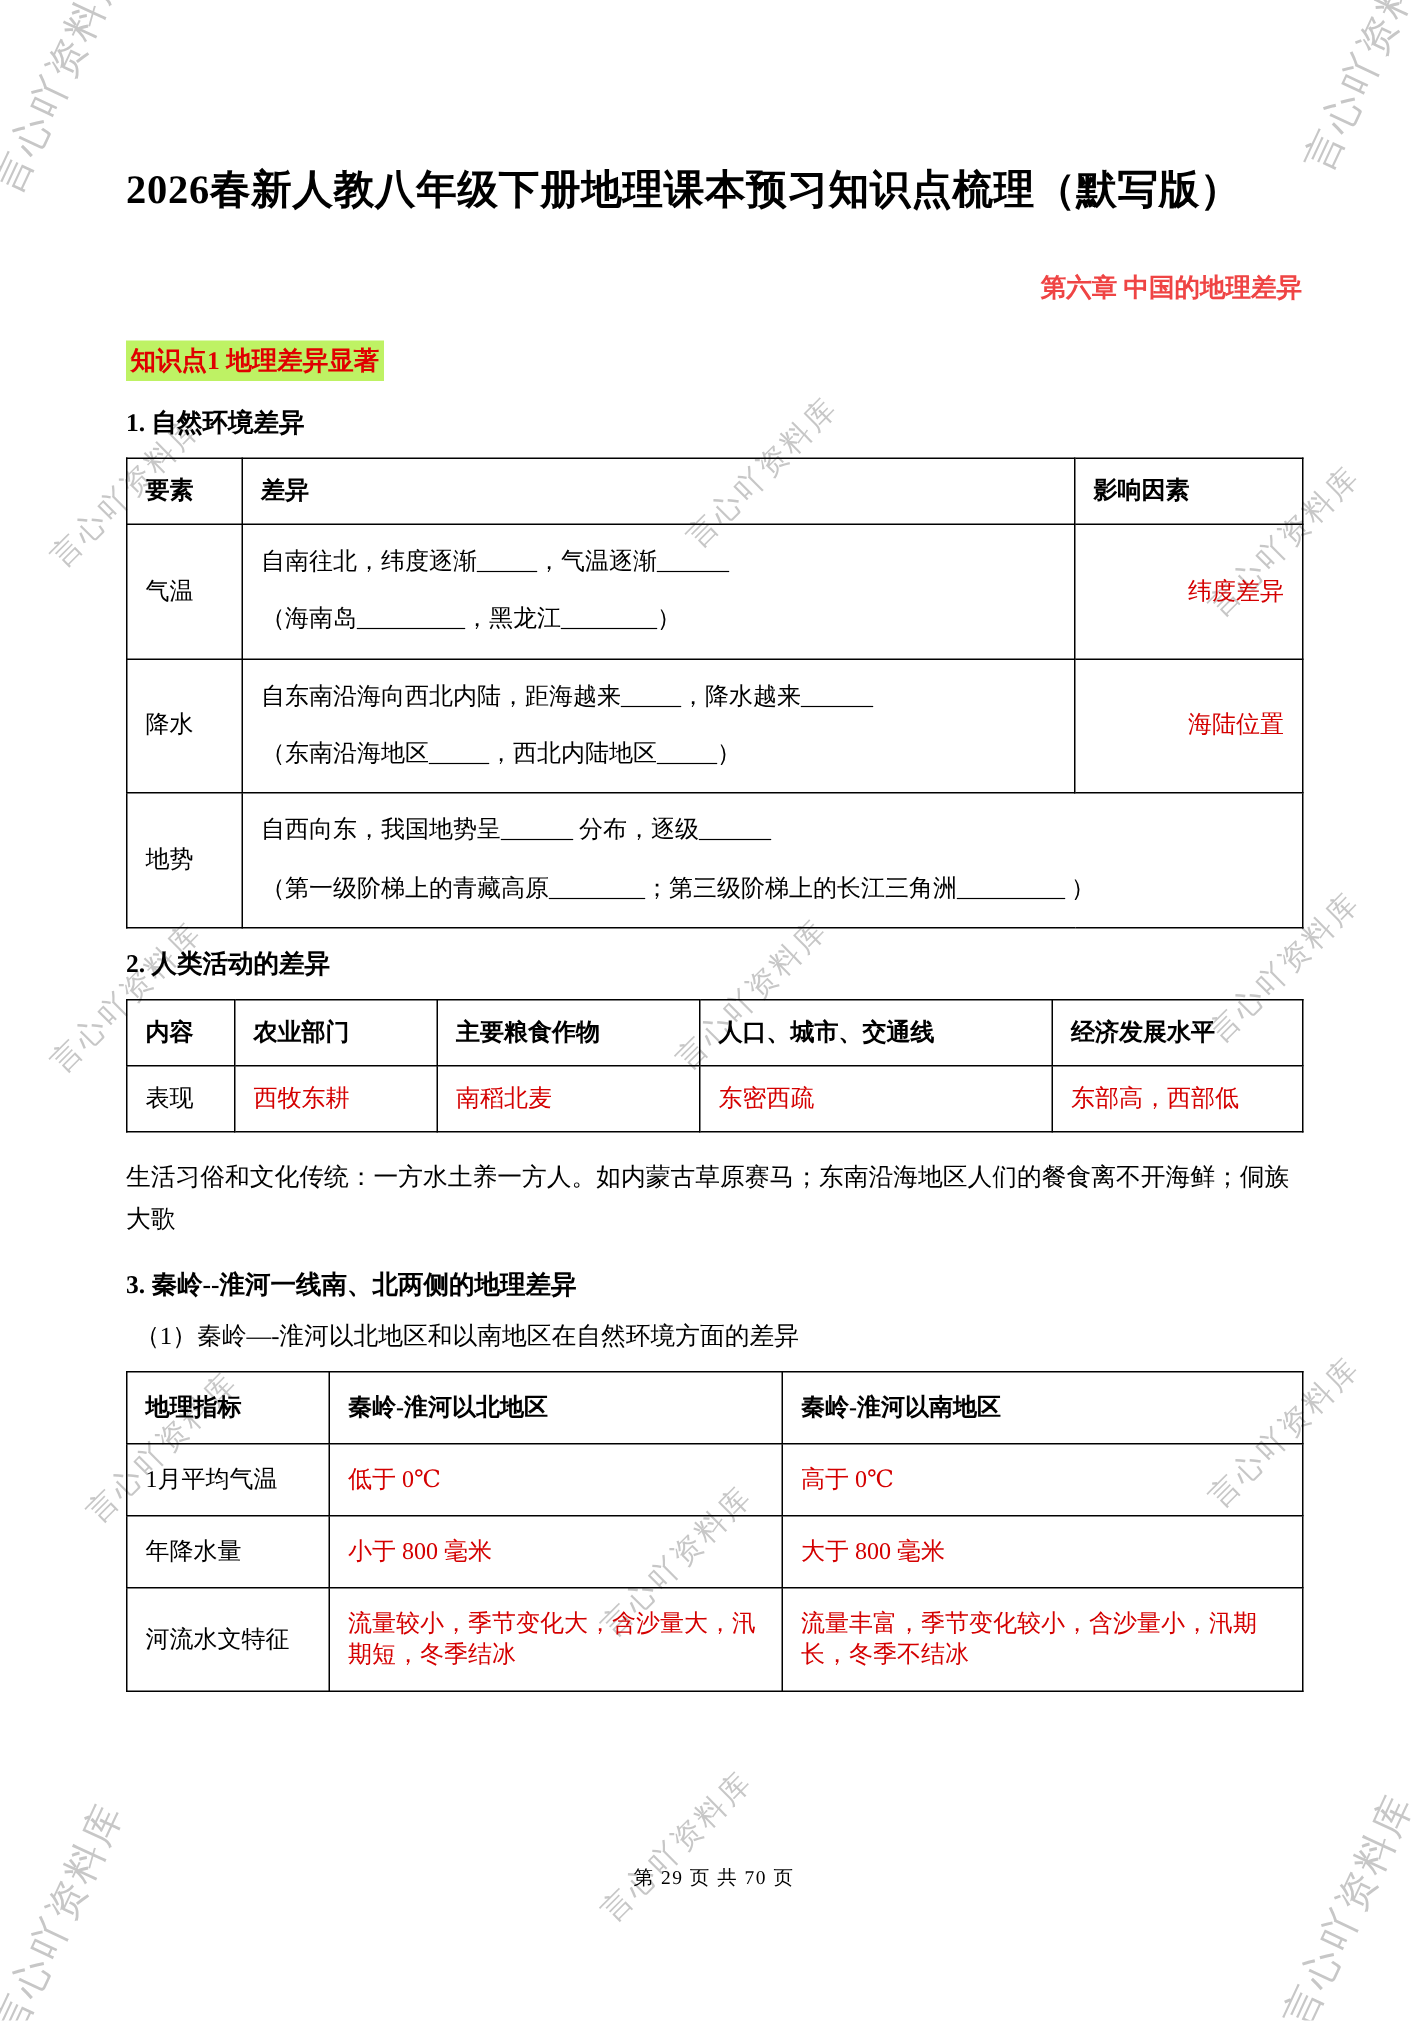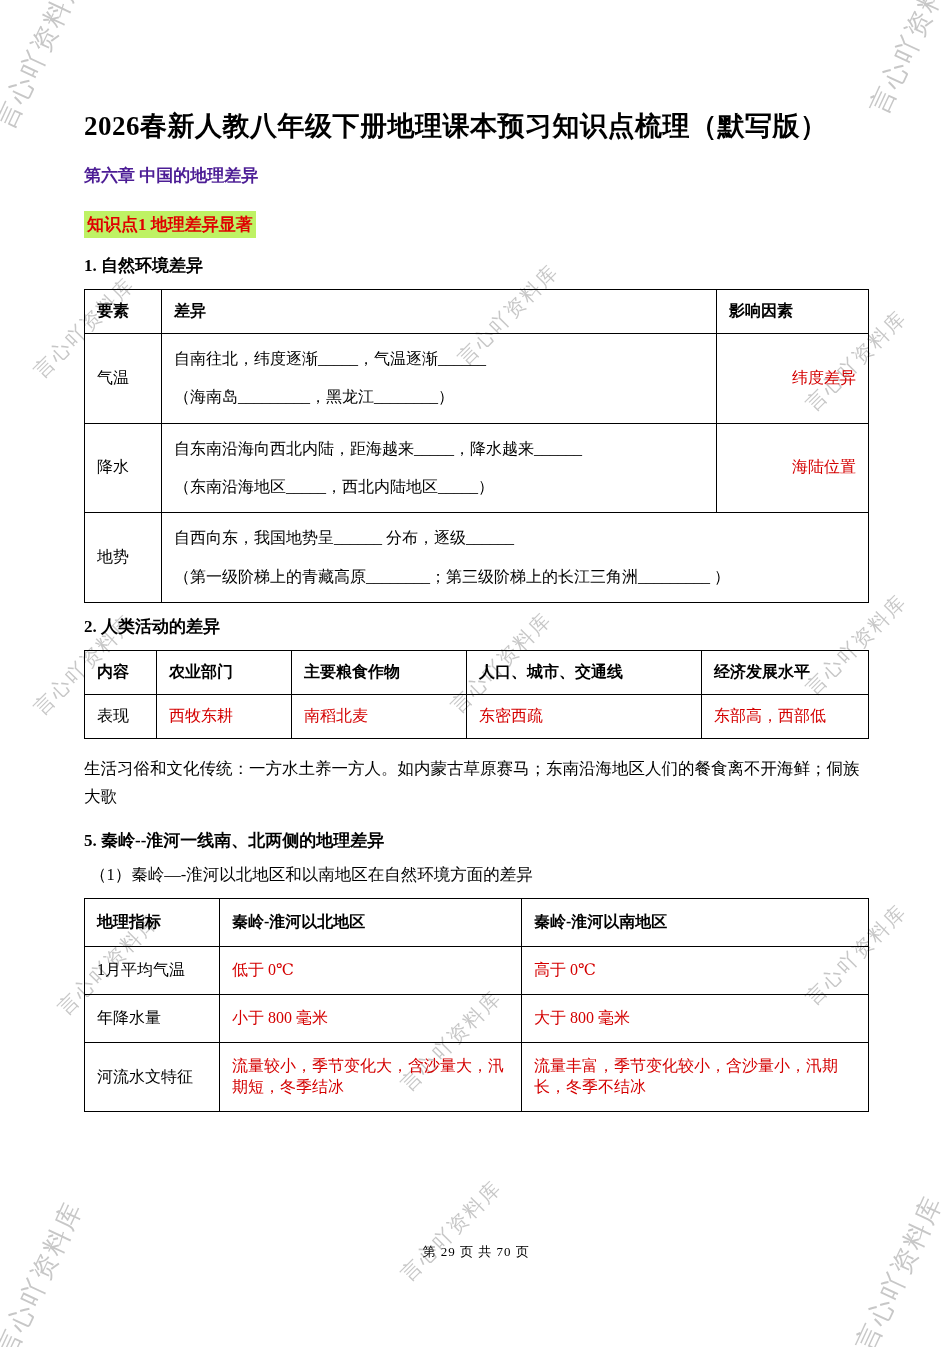--- a/index.html
+++ b/index.html
@@ -15,25 +15,25 @@
 
   .doc-title {
     padding-top:110px;
     text-align:left;
     font-size:27px;
     font-weight:bold;
     letter-spacing:0.5px;
     line-height:1.25;
   }
   .chapter {
-    margin-top:20px;
-    text-align:left;
+    margin-top:36px;
+    text-align:right;
     font-size:17px;
     font-weight:bold;
-    color:#4c1d95;
+    color:#ef4444;
   }
   .kp-wrap { margin-top:24px; }
   .kp {
     display:inline-block;
     background:#bef264;
     color:#e00000;
     font-weight:bold;
     font-size:17px;
     padding:2px 3px;
   }
@@ -185,21 +185,21 @@
       <td class="red">西牧东耕</td>
       <td class="red">南稻北麦</td>
       <td class="red">东密西疏</td>
       <td class="red">东部高，西部低</td>
     </tr>
   </tbody>
     </table>
 
   <div class="note">生活习俗和文化传统：一方水土养一方人。如内蒙古草原赛马；东南沿海地区人们的餐食离不开海鲜；侗族大歌</div>
 
-  <div class="sec" style="margin-top:18px;">5. 秦岭--淮河一线南、北两侧的地理差异</div>
+  <div class="sec" style="margin-top:18px;">3. 秦岭--淮河一线南、北两侧的地理差异</div>
 
   <div class="sub">（1）秦岭—-淮河以北地区和以南地区在自然环境方面的差异</div>
 
   <table class="t3">
     <colgroup>
         <col style="width:135px">
         <col style="width:302px">
         <col style="width:347px">
       </colgroup>
     <tbody>

